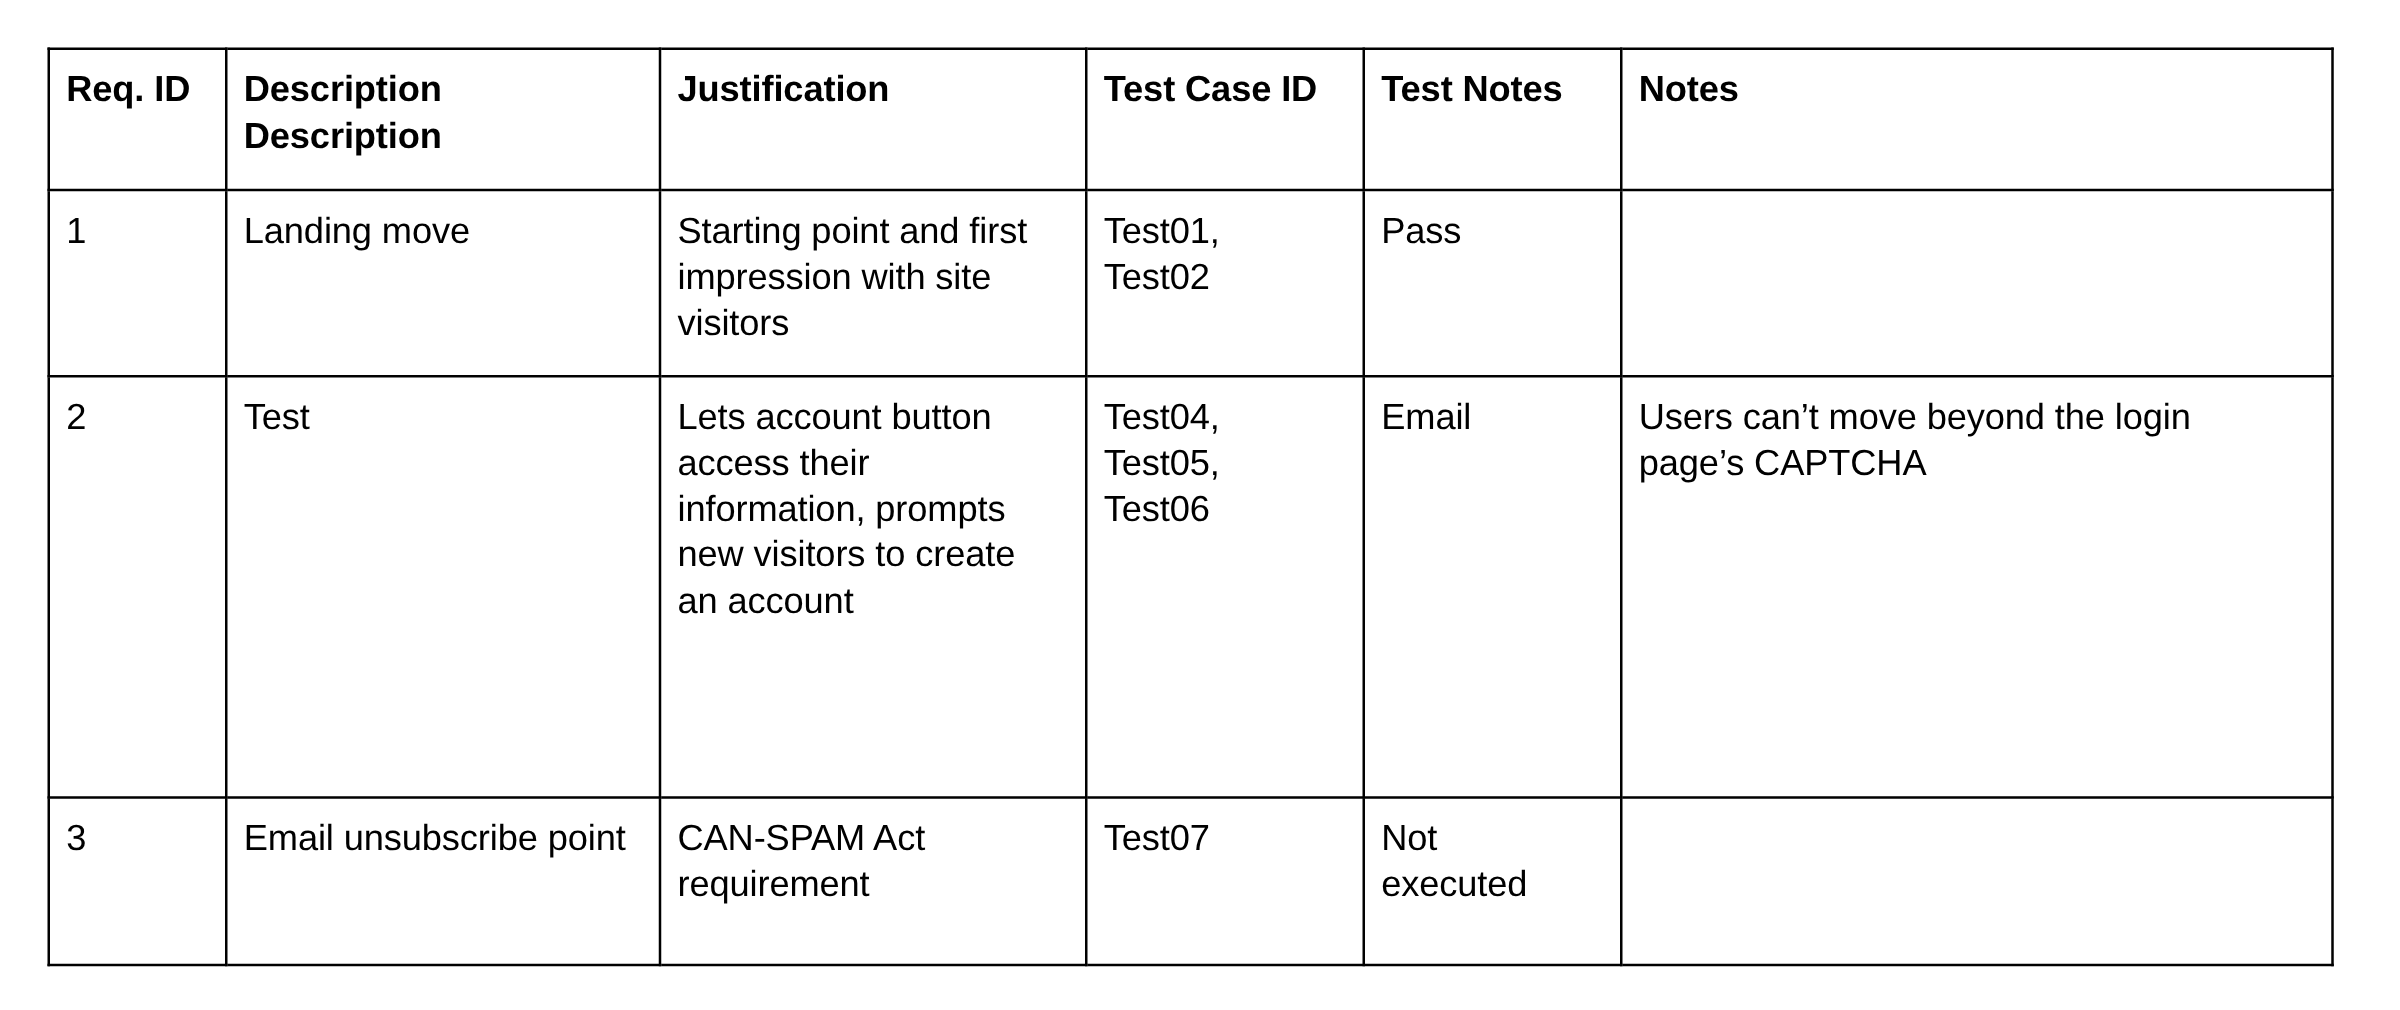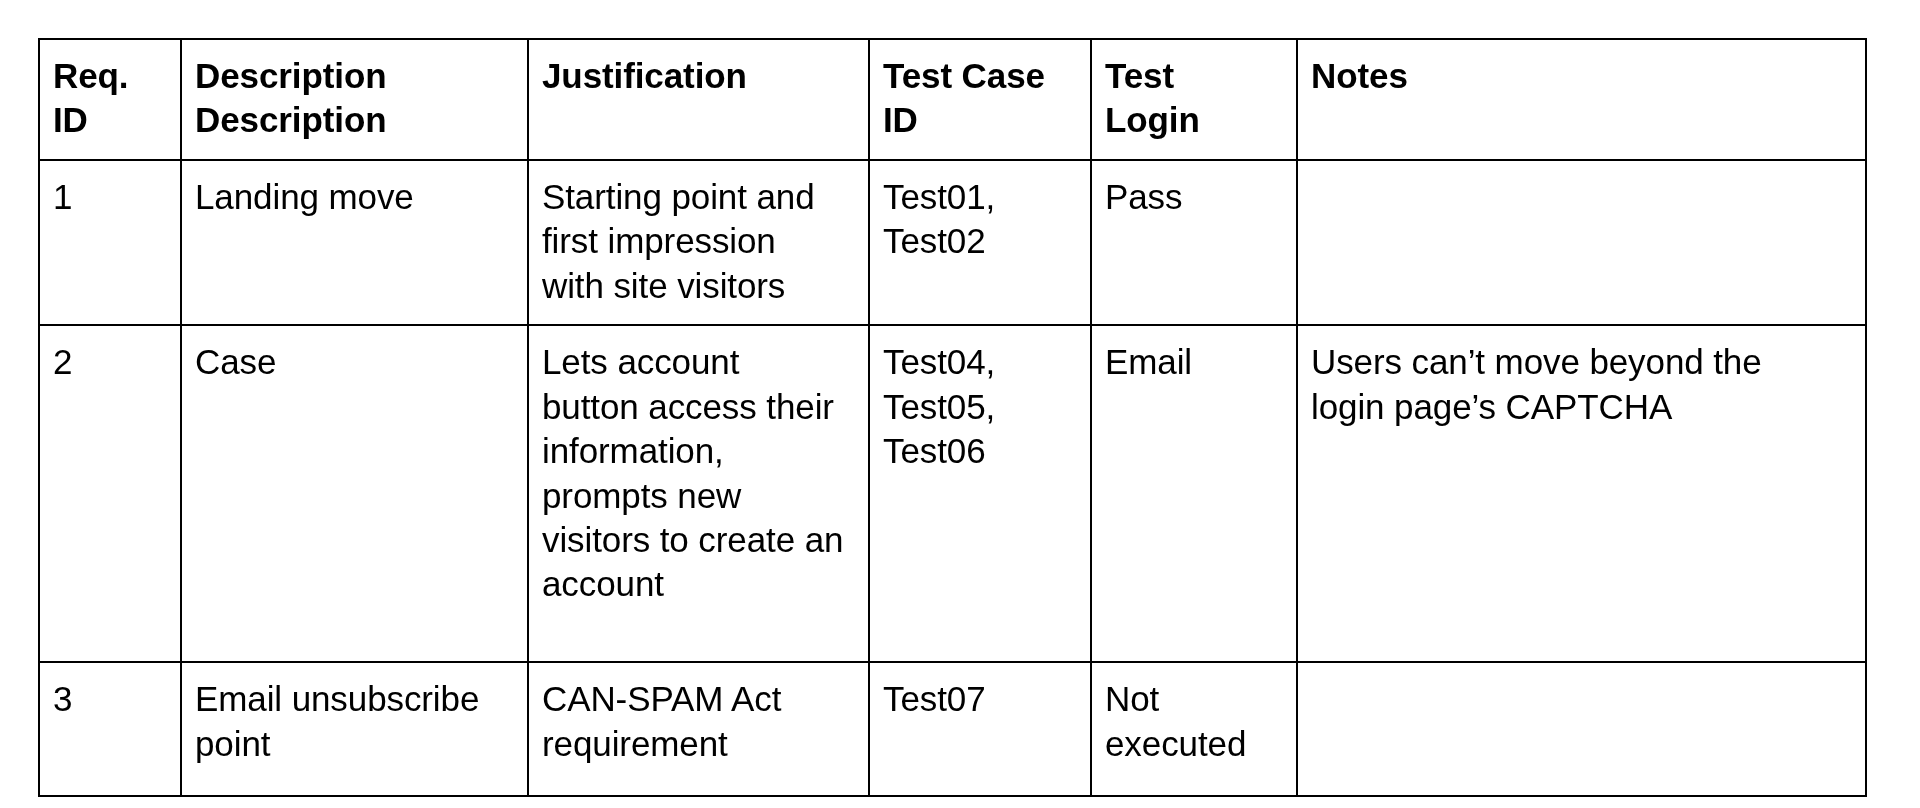--- a/index.html
+++ b/index.html
@@ -31,21 +31,21 @@
     table-layout: fixed;
     background: #ffffff;
   }
 
   .req-table th,
   .req-table td {
     border: 2px solid #000000;
     vertical-align: top;
     text-align: left;
     padding: 14px 24px 16px 13px;
-    font-size: 35px;
+    font-size: 29px;
     line-height: 1.27;
     letter-spacing: -0.1px;
     color: #000000;
     background: #ffffff;
     word-wrap: break-word;
     overflow-wrap: break-word;
   }
 
   .req-table th {
     font-weight: bold;
@@ -83,38 +83,38 @@
       <col class="c-result">
       <col class="c-notes">
     </colgroup>
 
     <thead>
       <tr class="hdr">
         <th>Req. ID</th>
         <th>Description Description</th>
         <th>Justification</th>
         <th>Test Case ID</th>
-        <th>Test Login</th>
+        <th>Test Notes</th>
         <th>Notes</th>
       </tr>
     </thead>
 
     <tbody>
       <tr class="r1">
         <td>1</td>
         <td>Landing move</td>
         <td>Starting point and first impression with site visitors</td>
         <td>Test01, Test02</td>
         <td>Pass</td>
         <td></td>
       </tr>
 
       <tr class="r2">
         <td>2</td>
-        <td>Case</td>
+        <td>Test</td>
         <td>Lets account button access their information, prompts new visitors to create an account</td>
         <td>Test04, Test05, Test06</td>
         <td>Email</td>
         <td>Users can’t move beyond the login page’s CAPTCHA</td>
       </tr>
 
       <tr class="r3">
         <td>3</td>
         <td>Email unsubscribe point</td>
         <td>CAN-SPAM Act requirement</td>

